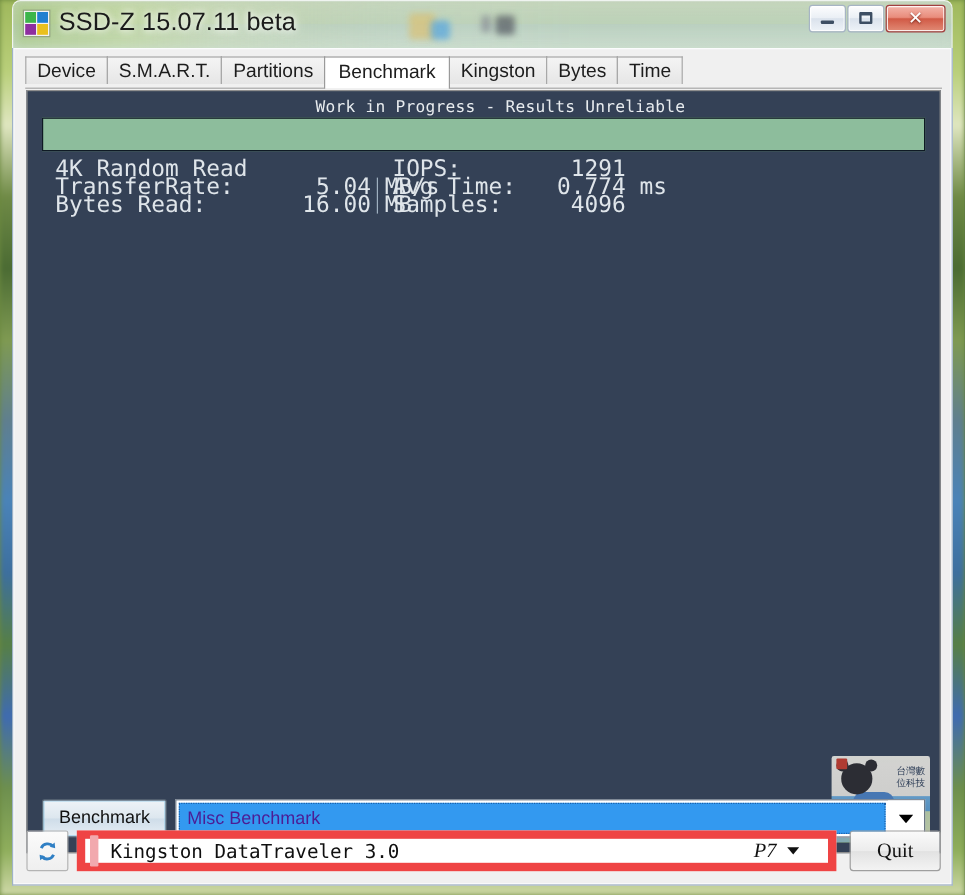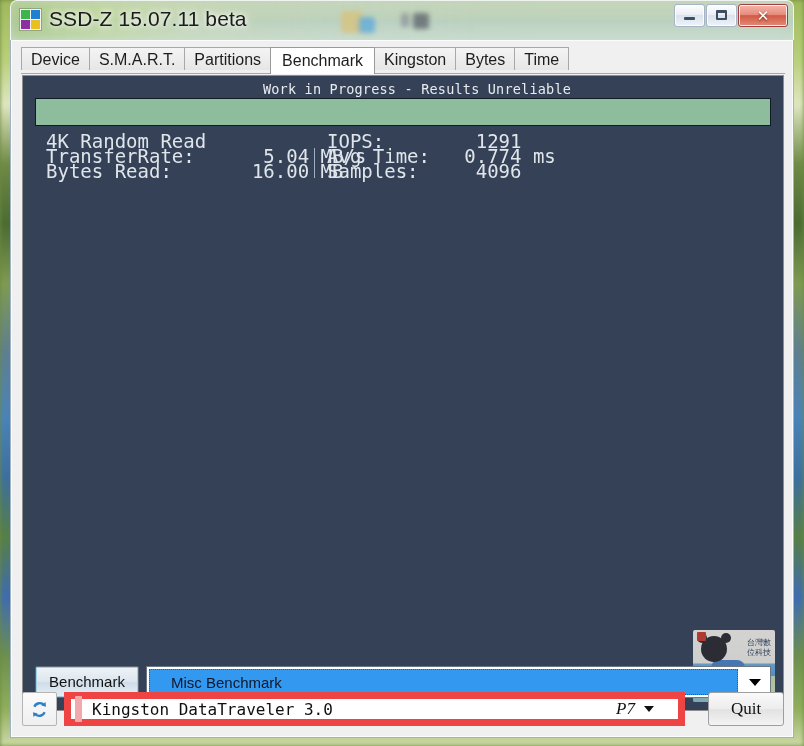--- a/index.html
+++ b/index.html
@@ -165,21 +165,21 @@
     box-shadow:inset 0 0 0 1px #9fd0ea;
     font-size:15px;color:#111;line-height:30px;text-align:center;cursor:default;
   }
   #combo{
     position:absolute;left:111px;top:0;right:0;height:32px;
     background:#ffffff;border:1px solid #6a7684;box-sizing:border-box;
     display:flex;align-items:center;
   }
   #combo-value{
     flex:1;height:26px;margin:2px;background:#3399f0;
-    color:#0f172a;font-size:15px;line-height:26px;padding-left:21px;
+    color:#4c1d95;font-size:15px;line-height:26px;padding-left:6px;
     box-sizing:border-box;border:1px dotted #1a5fa8;
     white-space:nowrap;overflow:hidden;
   }
   #combo-arrow{
     width:30px;height:100%;display:flex;align-items:center;justify-content:center;
     background:#ffffff;cursor:default;
   }
   #combo-arrow .caret{
     width:0;height:0;border-left:6px solid transparent;border-right:6px solid transparent;
     border-top:7px solid #000;
@@ -210,21 +210,21 @@
     margin-left:auto;display:flex;align-items:center;padding-right:24px;cursor:default;
   }
   #port-label{
     font-family:"Liberation Serif",serif;font-style:italic;font-size:17px;color:#111;
   }
   #port-caret{
     margin-left:9px;width:0;height:0;border-left:5px solid transparent;
     border-right:5px solid transparent;border-top:6px solid #111;
   }
   #quit-btn{
-    width:76px;height:34px;margin-left:23px;
+    width:76px;height:34px;margin-left:11px;
     border:1px solid #9e9e9e;border-radius:3px;box-sizing:border-box;
     background:linear-gradient(180deg,#fafafa 0%,#ececec 50%,#e2e2e2 52%,#f3f3f3 100%);
     font-family:"Liberation Serif",serif;font-size:17px;color:#111;
     line-height:32px;text-align:center;cursor:default;
   }
 </style>
 </head>
 <body>
 
 <div id="desktop"></div>

